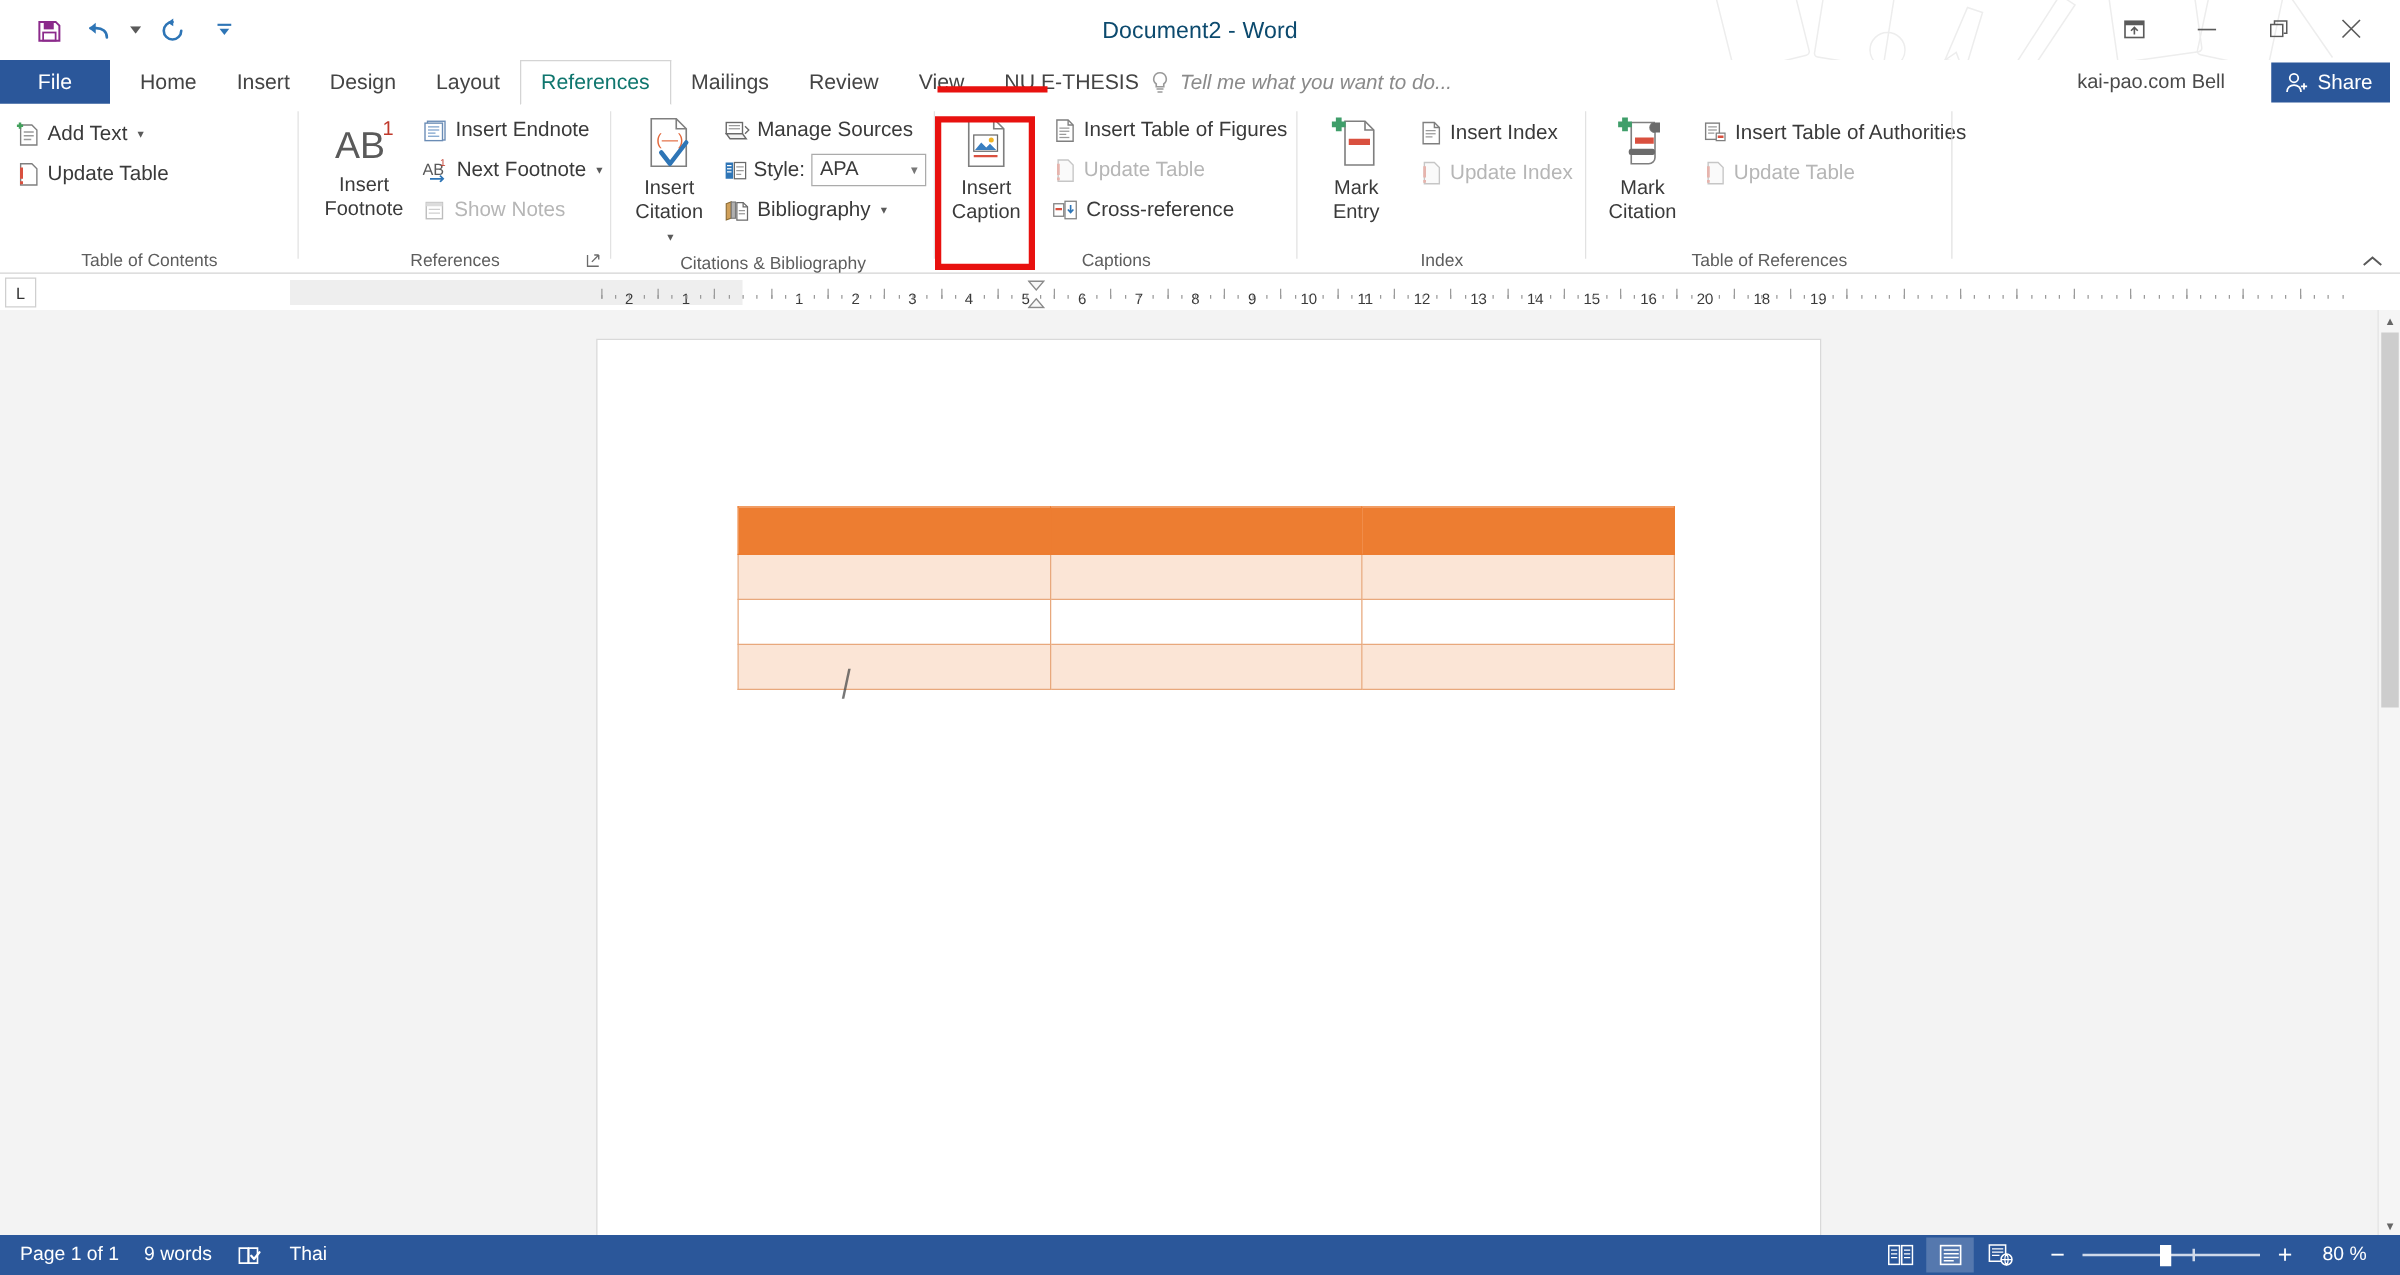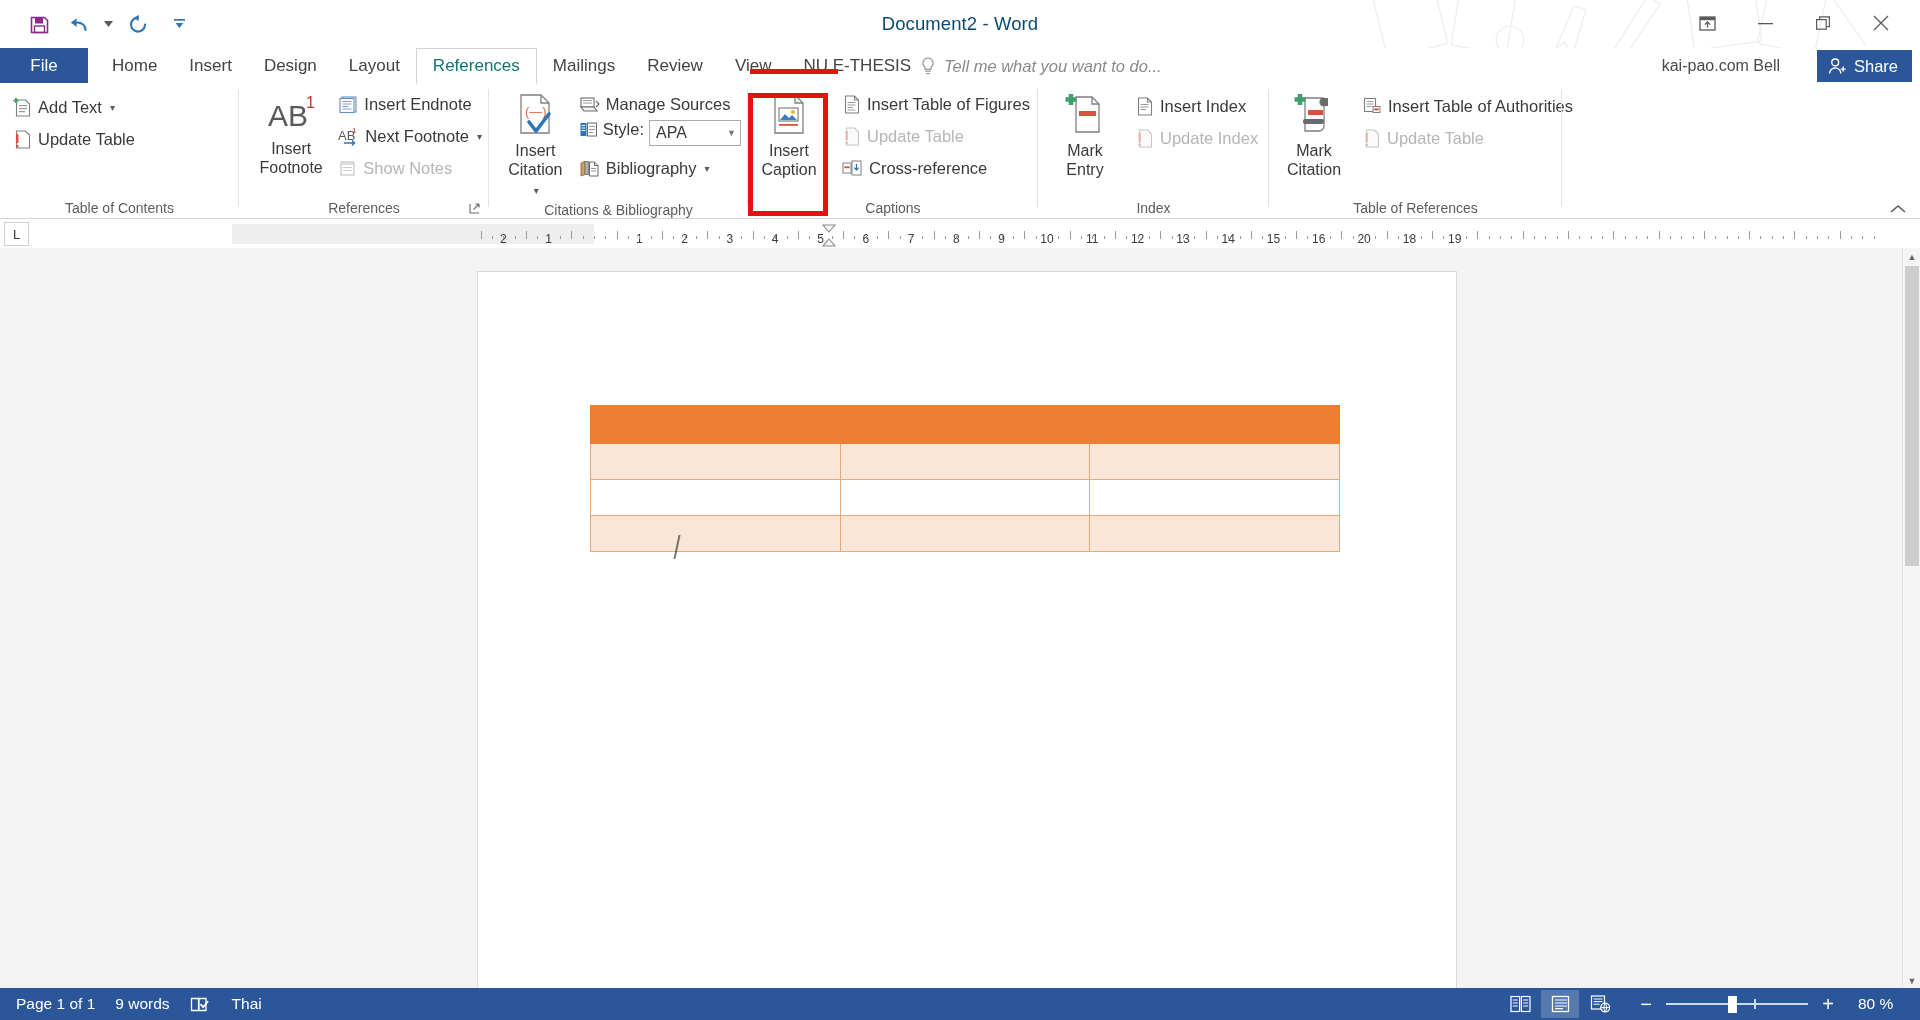--- a/index.html
+++ b/index.html
@@ -107,21 +107,21 @@
     padding: 0 7px; cursor: pointer; font-size: 16.5px; color: #3a3a3a;
     white-space: nowrap;
   }
   .smallbtn.disabled { color: #b6b6b6; cursor: default; }
   .caret-dn { font-size: 10px; color: #5a5a5a; margin-left: 2px; }
   .dlg-launch {
     position: absolute; right: 7px; bottom: 3px; width: 15px; height: 15px;
     font-size: 12px; color: #6b6b6b; cursor: pointer;
     display: flex; align-items: center; justify-content: center;
   }
-  .stylerow { display: flex; gap: 5px; height: 32px; padding: 0 7px; font-size: 16.5px; color: #3a3a3a; }
+  .stylerow { display: flex; align-items: center; gap: 5px; height: 32px; padding: 0 7px; font-size: 16.5px; color: #3a3a3a; }
   .stylesel {
     width: 92px; height: 26px; border: 1px solid #ababab; background: #fff;
     display: flex; align-items: center; justify-content: space-between;
     padding: 0 4px 0 6px; font-size: 16px; color: #3a3a3a; cursor: pointer;
   }
 
   .highlight-box {
     position: absolute; left: 748px; top: 93px; width: 80px; height: 123px;
     border: 5px solid #e8110f; pointer-events: none; z-index: 20;
   }

